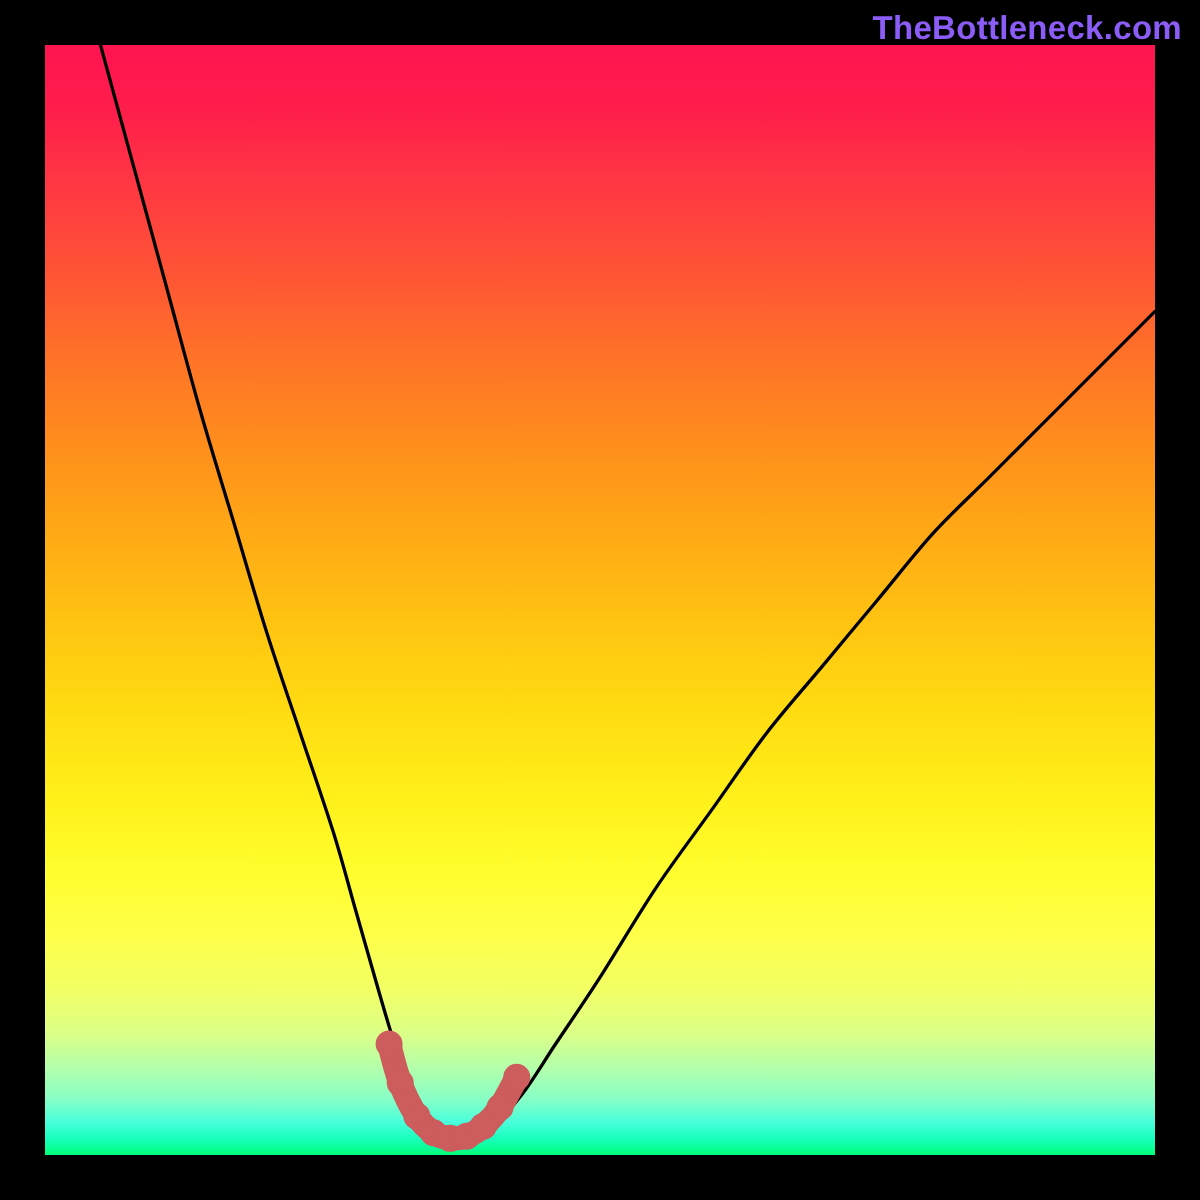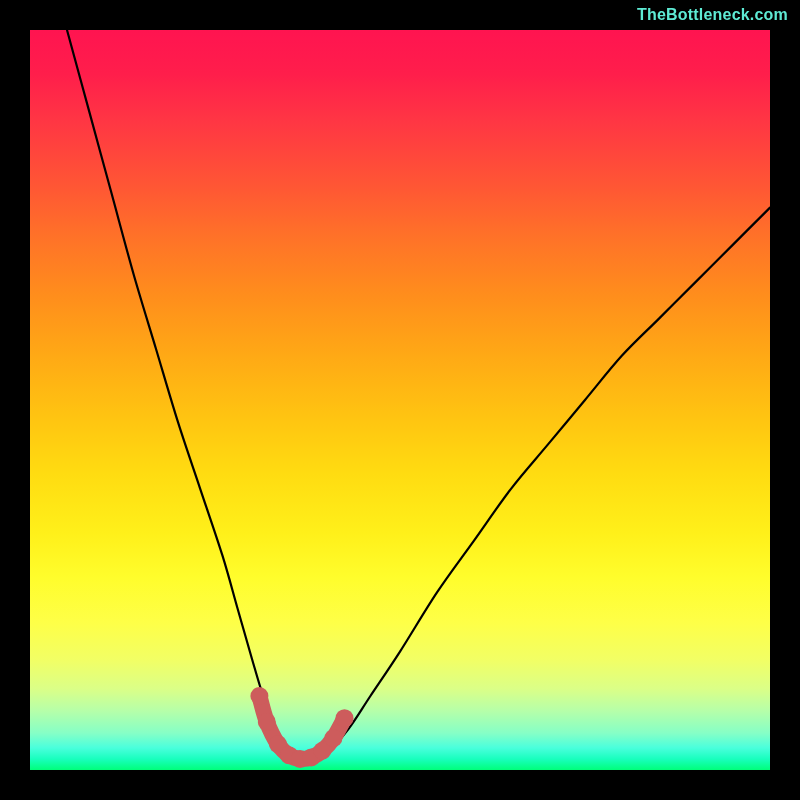--- a/index.html
+++ b/index.html
@@ -45,23 +45,23 @@
       #4affdc 97%,
       #19ffbe 98.5%,
       #00ff7a 100%);
     overflow: hidden;
   }
   .watermark {
     position: absolute;
     top: 6px;
     right: 12px;
     font-family: Arial, Helvetica, sans-serif;
-    font-size: 16px;
+    font-size: 22px;
     font-weight: 600;
-    color: #5eead4;
+    color: #8b5cf6;
     letter-spacing: 0.2px;
   }
   svg.overlay {
     position: absolute;
     left: 30px;
     top: 30px;
     width: 740px;
     height: 740px;
     overflow: visible;
   }

